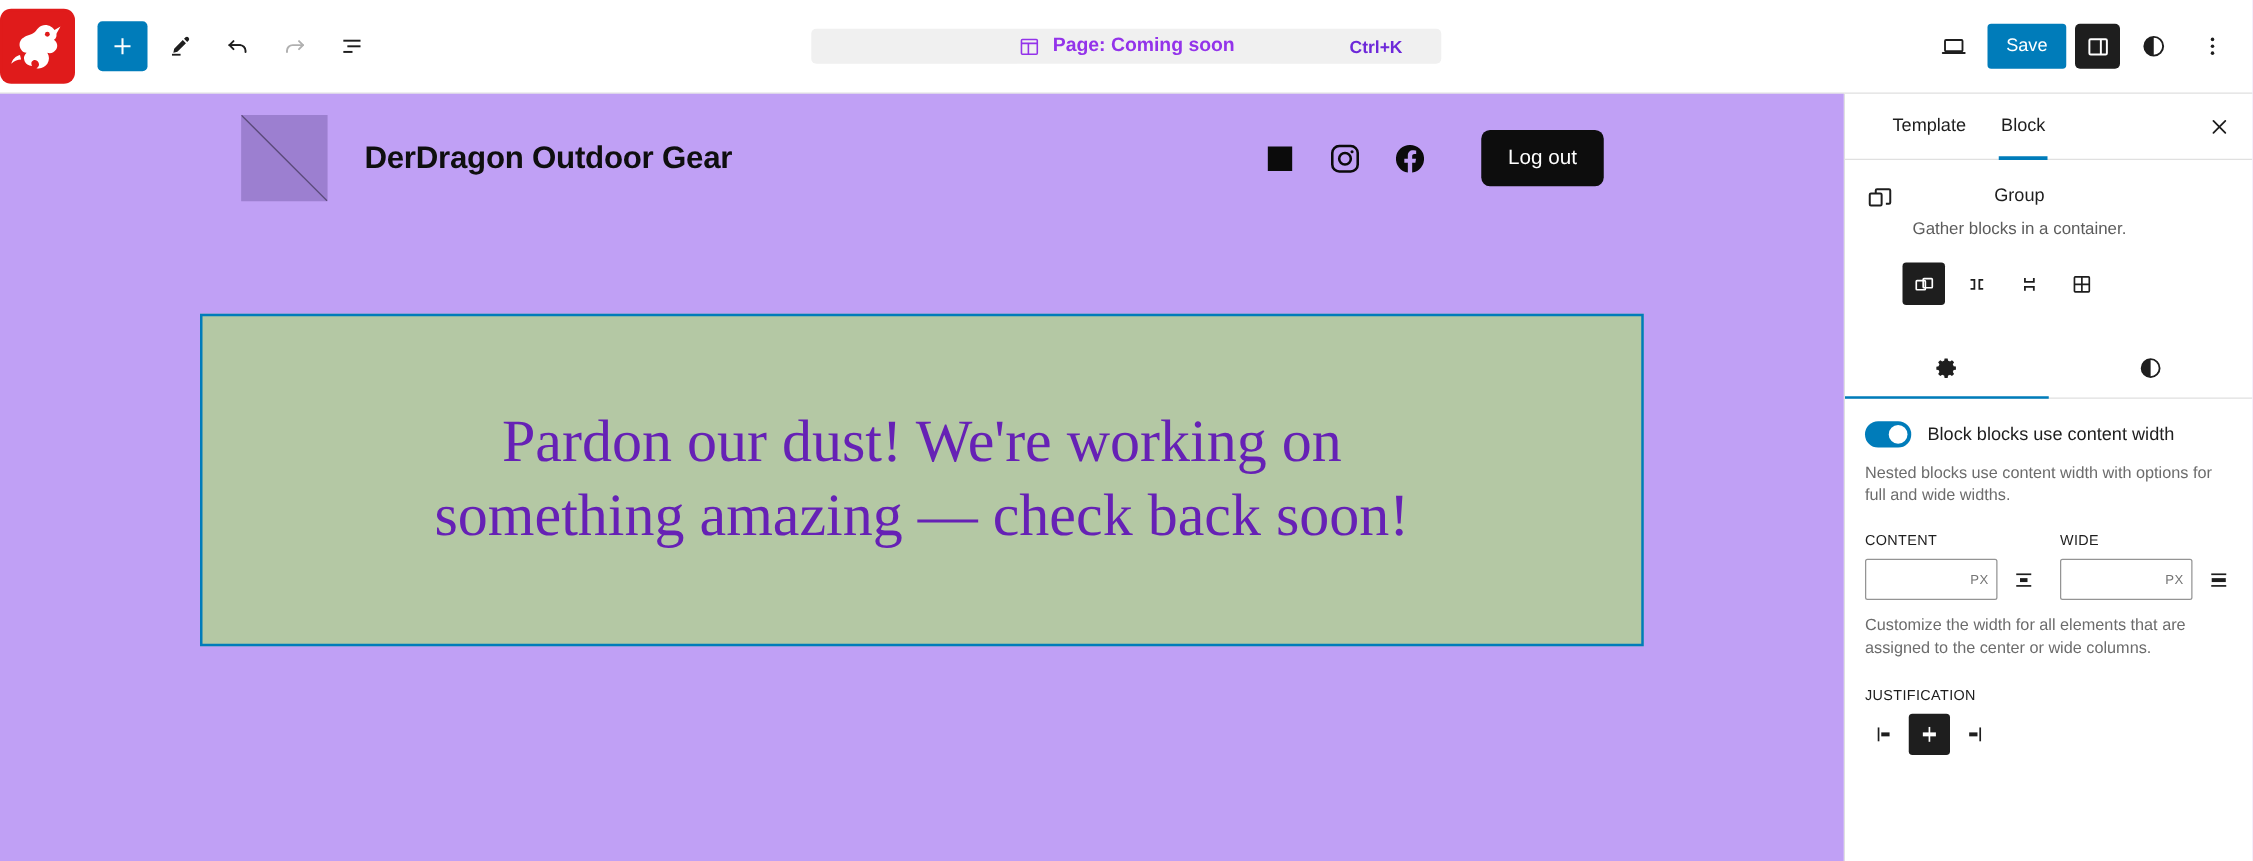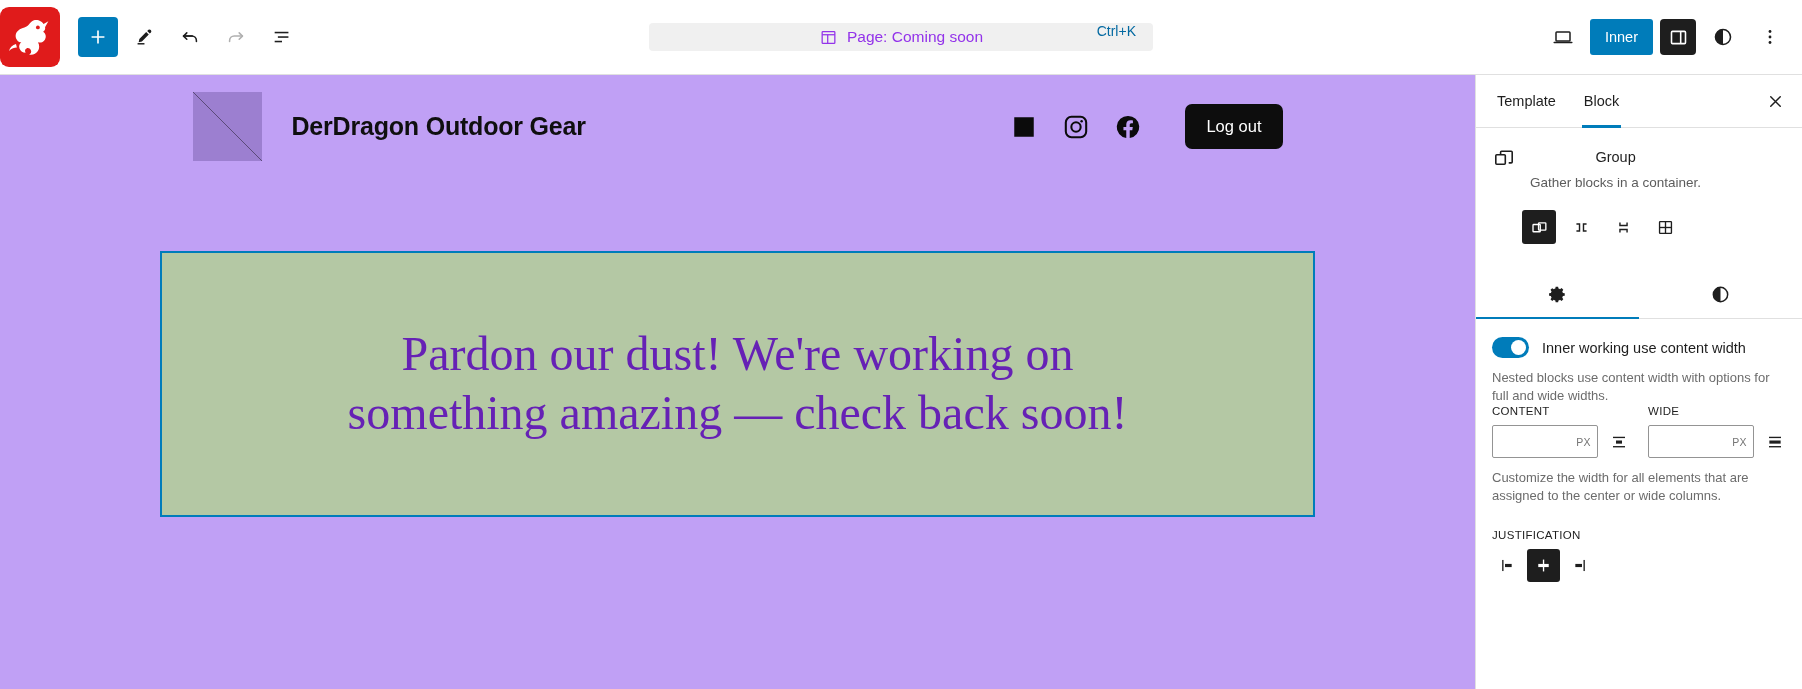--- a/index.html
+++ b/index.html
@@ -43,27 +43,28 @@
   .cmdbar-wrap {
     position: absolute; left: 0; right: 0; top: 0; bottom: 0;
     display: flex; align-items: center; justify-content: center;
     pointer-events: none;
   }
   .cmdbar {
     pointer-events: auto;
     width: 504px; height: 28px;
     background: #f0f0f0;
     border-radius: 4px;
-    display: flex; justify-content: center;
+    display: flex; align-items: center; justify-content: center;
     position: relative;
     cursor: pointer;
+    font-weight: bold;
   }
   .cmd-inner { display: flex; align-items: center; gap: 9px; }
   .cmd-label { font-size: 15.5px; color: #9333ea; }
-  .cmd-shortcut { position: absolute; right: 17px; font-size: 14px; color: #0369a1; }
+  .cmd-shortcut { position: absolute; right: 31px; font-size: 14px; color: #6d28d9; }
 
   .tb-right {
     margin-left: auto; display: flex; align-items: center; gap: 7px;
     padding-right: 12px;
   }
   .save-btn {
     background: #007cba; color: #ffffff;
     font-size: 14.5px; font-weight: 400;
     border: none; border-radius: 3px;
     height: 36px; padding: 0 15px;
@@ -140,21 +141,21 @@
     width: 327px; min-width: 327px;
     background: #ffffff;
     border-left: 1px solid #e0e0e0;
     display: flex; flex-direction: column;
     overflow: hidden;
   }
   .sb-tabs {
     display: flex; align-items: center;
     height: 53px; min-height: 53px;
     border-bottom: 1px solid #e0e0e0;
-    padding-left: 7px; position: relative;
+    padding-left: 24px; position: relative;
   }
   .sb-tab {
     height: 53px; padding: 0 14px;
     display: flex; align-items: center;
     font-size: 14.5px; color: #1e1e1e;
     background: none; border: none; cursor: pointer;
     position: relative;
   }
   .sb-tab.active { font-weight: 400; }
   .sb-tab.active::after {
@@ -211,21 +212,21 @@
     background: #007cba; position: relative; flex: 0 0 auto; cursor: pointer;
     border: none; padding: 0;
   }
   .switch::after {
     content: ""; position: absolute; top: 3px; right: 3px;
     width: 15px; height: 15px; border-radius: 50%; background: #fff;
   }
   .toggle-label { font-size: 14.5px; color: #1e1e1e; }
   .help-text { font-size: 13px; color: #6c6c6c; line-height: 18px; margin-top: 11px; }
 
-  .width-row { display: flex; gap: 18px; }
+  .width-row { display: flex; gap: 18px; margin-top: 22px; }
   .width-col { flex: 1; min-width: 0; }
   .field-label {
     font-size: 11.5px; letter-spacing: 0.3px; color: #1e1e1e;
     text-transform: uppercase; margin-bottom: 8px; display: block;
   }
   .field-line { display: flex; align-items: center; gap: 10px; }
   .num-input {
     flex: 1; min-width: 0; height: 33px;
     border: 1px solid #949494; border-radius: 2px;
     background: #fff; font-size: 13px; color: #1e1e1e;
@@ -318,21 +319,21 @@
       </div>
     </div>
 
     <div class="tb-right">
       <button class="tb-btn">
         <svg width="24" height="24" viewBox="0 0 24 24" fill="none" stroke="currentColor" stroke-width="1.5">
           <rect x="5" y="7" width="14" height="9" rx="0.8"></rect>
           <path d="M3.2 17.4h17.6" stroke-linecap="round"></path>
         </svg>
       </button>
-      <button class="save-btn">Inner</button>
+      <button class="save-btn">Save</button>
       <button class="icon-sq-dark">
         <svg width="21" height="21" viewBox="0 0 24 24" fill="none" stroke="currentColor" stroke-width="1.8">
           <rect x="4" y="5" width="16" height="14" rx="1.2"></rect>
           <line x1="14.5" y1="5" x2="14.5" y2="19"></line>
         </svg>
       </button>
       <button class="tb-btn">
         <svg width="22" height="22" viewBox="0 0 24 24">
           <circle cx="12" cy="12" r="8.2" fill="none" stroke="currentColor" stroke-width="1.7"></circle>
           <path d="M12 3.8a8.2 8.2 0 0 0 0 16.4z" fill="currentColor"></path>
@@ -455,21 +456,21 @@
             <circle cx="12" cy="12" r="8.2" fill="none" stroke="currentColor" stroke-width="1.7"></circle>
             <path d="M12 3.8a8.2 8.2 0 0 0 0 16.4z" fill="currentColor"></path>
           </svg>
         </button>
       </div>
 
       <div class="panel">
 
         <div class="toggle-row">
           <button class="switch"></button>
-          <span class="toggle-label">Inner working use content width</span>
+          <span class="toggle-label">Block blocks use content width</span>
         </div>
 
         <div class="help-text">Nested blocks use content width with options for full and wide widths.</div>
 
         <div class="width-row">
           <div class="width-col">
             <span class="field-label">Content</span>
             <div class="field-line">
               <span class="input-wrap">
                 <input class="num-input" type="text" value="" style="">

